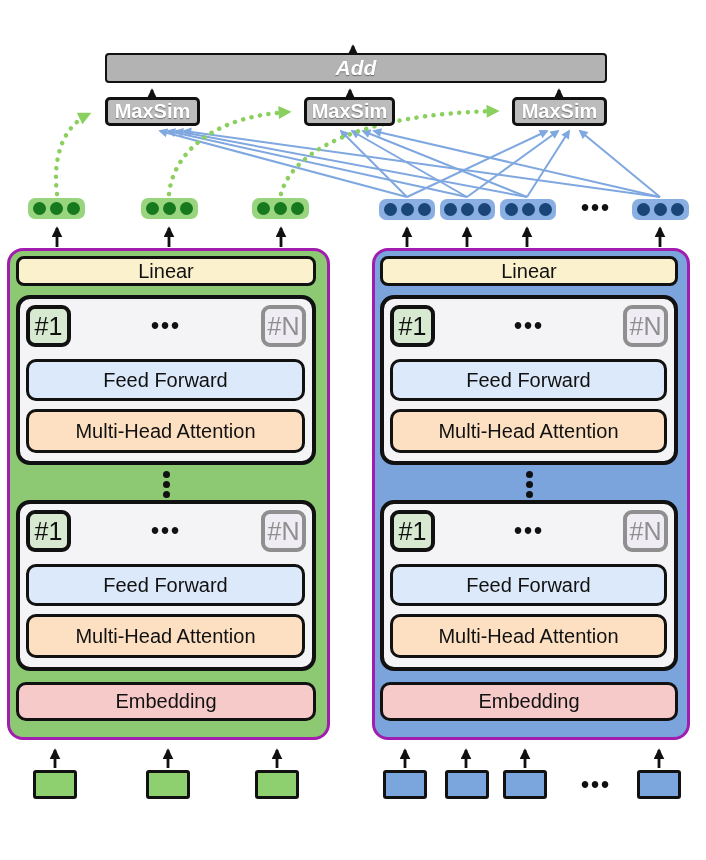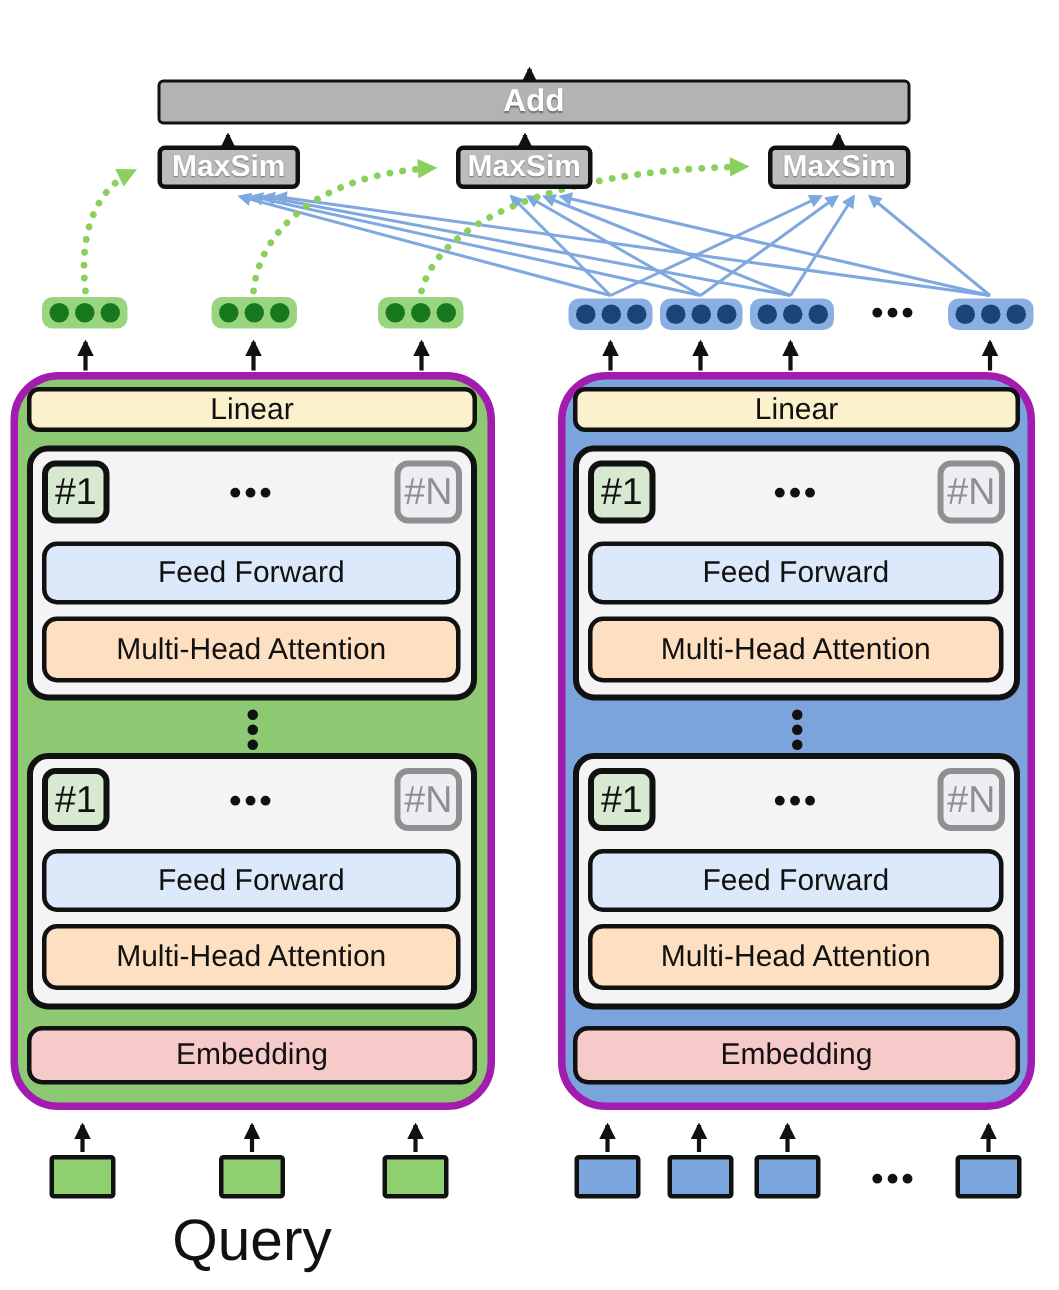--- a/index.html
+++ b/index.html
@@ -2,21 +2,21 @@
 <html><head>
 <meta charset="utf-8">
 <style>
   html,body{margin:0;padding:0;background:#fff;}
   .canvas{position:relative;width:706px;height:860px;background:#ffffff;
           font-family:"Liberation Sans",sans-serif;color:#111;overflow:hidden;}
   .abs{position:absolute;box-sizing:border-box;}
   svg.wires{position:absolute;left:0;top:0;width:706px;height:860px;}
   .cbox{display:flex;align-items:center;justify-content:center;
         border:3.5px solid #111;border-radius:10px;font-size:20px;background:#fff;}
-  .encoder{border:5px solid #a21caf;border-radius:32px;}
+  .encoder{border:3px solid #a21caf;border-radius:16px;}
   .layer-block{background:#f4f3f5;border:4px solid #111;border-radius:14px;}
   .badge{position:absolute;box-sizing:border-box;display:flex;align-items:center;justify-content:center;
          width:45px;height:42px;border-radius:9px;font-size:25px;border:4px solid #111;background:#d7e9d0;}
   .badge-n{border-color:#8f8f8f;color:#8f8f8f;background:#efecf4;}
   .pill{display:flex;align-items:center;justify-content:center;gap:4px;border-radius:7px;}
   .dot{width:13px;height:13px;border-radius:50%;}
   .sq{border:3px solid #111;border-radius:3px;}
   .hell{font-weight:bold;font-size:23px;letter-spacing:2px;display:flex;
         align-items:center;justify-content:center;}
   .vell{display:flex;flex-direction:column;align-items:center;justify-content:center;gap:3px;}
@@ -79,21 +79,21 @@
       <line x1="168" y1="768" x2="168" y2="750" marker-end="url(#arrow-black)"></line>
       <line x1="277" y1="768" x2="277" y2="750" marker-end="url(#arrow-black)"></line>
       <line x1="405" y1="768" x2="405" y2="750" marker-end="url(#arrow-black)"></line>
       <line x1="466" y1="768" x2="466" y2="750" marker-end="url(#arrow-black)"></line>
       <line x1="525" y1="768" x2="525" y2="750" marker-end="url(#arrow-black)"></line>
       <line x1="659" y1="768" x2="659" y2="750" marker-end="url(#arrow-black)"></line>
     </g>
   </svg>
 
 
-  <div class="abs cbox white-bold" style="left:105px;top:53px;width:502px;height:30px;background:#b3b3b3;border-width:2.5px;border-radius:4px;font-size:21px;">
+  <div class="abs cbox white-bold" style="left:105px;top:53px;width:502px;height:30px;background:#b3b3b3;border-width:2.5px;border-radius:4px;font-size:21px;font-style:italic;">
     <span>Add</span>
   </div>
 
   <div class="abs cbox white-bold" style="left:105px;top:97px;width:95px;height:29px;background:#bcbcbc;border-width:3px;border-radius:5px;">
     <span>MaxSim</span>
   </div>
   <div class="abs cbox white-bold" style="left:304px;top:97px;width:91px;height:29px;background:#bcbcbc;border-width:3px;border-radius:5px;">
     <span>MaxSim</span>
   </div>
   <div class="abs cbox white-bold" style="left:512px;top:97px;width:95px;height:29px;background:#bcbcbc;border-width:3px;border-radius:5px;">
@@ -237,16 +237,15 @@
   <div class="abs sq" style="left:33px;top:770px;width:44px;height:29px;background:#8ed06f;"></div>
   <div class="abs sq" style="left:146px;top:770px;width:44px;height:29px;background:#8ed06f;"></div>
   <div class="abs sq" style="left:255px;top:770px;width:44px;height:29px;background:#8ed06f;"></div>
 
   <div class="abs sq" style="left:383px;top:770px;width:44px;height:29px;background:#7aa6dd;"></div>
   <div class="abs sq" style="left:445px;top:770px;width:44px;height:29px;background:#7aa6dd;"></div>
   <div class="abs sq" style="left:503px;top:770px;width:44px;height:29px;background:#7aa6dd;"></div>
   <div class="abs hell" style="left:566px;top:772px;width:60px;height:26px;">•••</div>
   <div class="abs sq" style="left:637px;top:770px;width:44px;height:29px;background:#7aa6dd;"></div>
 
-  <div class="abs big-label" style="left:68px;top:806px;width:200px;height:46px;">Query</div>
   <div class="abs big-label" style="left:411px;top:806px;width:240px;height:46px;margin-top:47px;">Passage</div>
 
 </div>
 
 </body></html>

